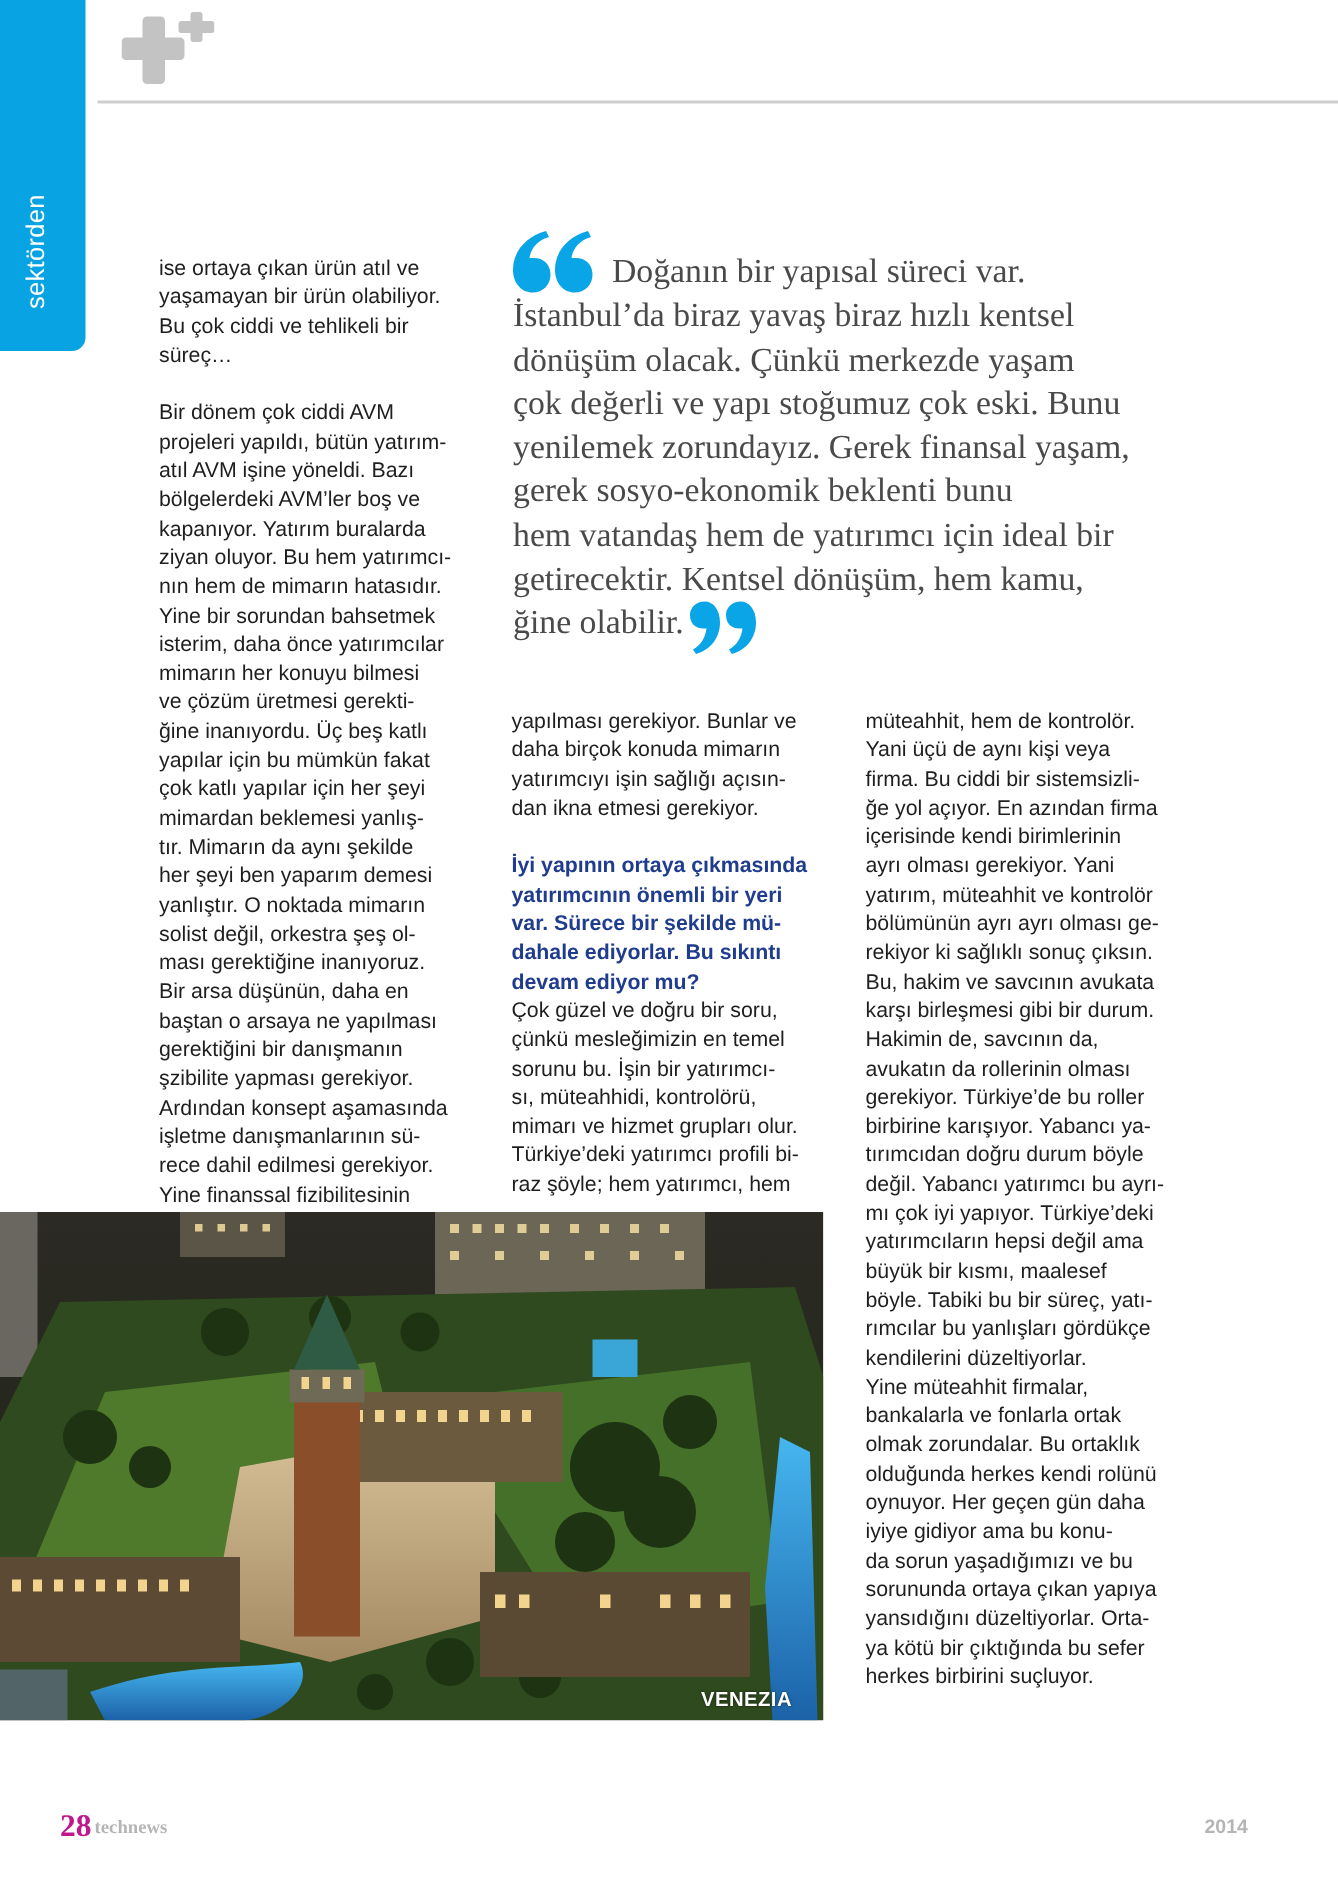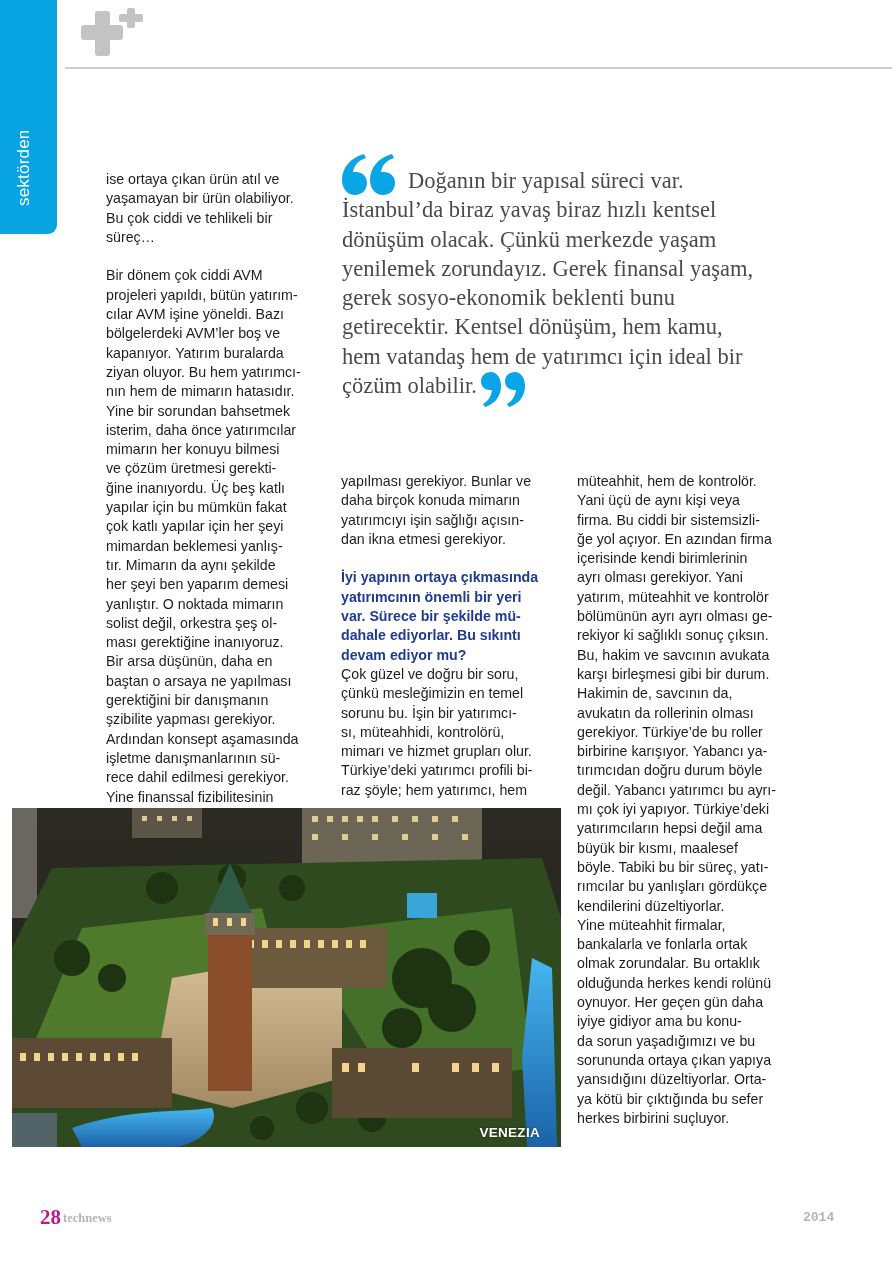--- a/index.html
+++ b/index.html
@@ -18,27 +18,27 @@
 
   .col1 { left: 106px; top: 170px; width: 225px; }
   .col2 { left: 341px; top: 472px; width: 225px; }
   .col3 { left: 577px; top: 472px; width: 225px; }
 
   .quote { position: absolute; left: 342px; top: 166px; width: 460px; font-family: "Liberation Serif", "DejaVu Serif", serif; font-size: 22.5px; line-height: 29.3px; color: #4a4a4a; }
   .quote .qline { display: block; white-space: nowrap; }
   .quote-open { position: absolute; left: 340px; top: 150px; width: 56px; height: 46px; }
   .quote-close { display: inline-block; vertical-align: -14px; width: 46px; height: 36px; margin-left: 4px; }
 
-  .photo { position: absolute; left: 0; top: 808px; width: 549px; height: 339px; overflow: hidden; padding-left: 12px; }
+  .photo { position: absolute; left: 0; top: 808px; width: 549px; height: 339px; overflow: hidden; }
   .photo svg { display: block; }
   .photo-caption { position: absolute; right: 21px; bottom: 7px; color: #ffffff; font-weight: bold; font-size: 13.5px; letter-spacing: 0.3px; font-family: "Liberation Sans", sans-serif; text-shadow: 0 0 2px rgba(0,0,0,0.6); }
 
   .footer-page { position: absolute; left: 40px; top: 1205px; font-family: Liberation Serif, serif; font-weight: bold; font-size: 21px; color: #c0188c; }
   .footer-mag { position: absolute; left: 63px; top: 1211px; font-family: "Liberation Serif", serif; font-weight: bold; font-size: 12.5px; color: #b5b5b5; }
-  .footer-year { position: absolute; left: 803px; top: 1210px; font-family: Liberation Mono, monospace; font-weight: bold; font-size: 13px; color: #b5b5b5; }
+  .footer-year { position: absolute; left: 803px; top: 1210px; font-family: Liberation Sans, sans-serif; font-weight: bold; font-size: 13px; color: #b5b5b5; }
 </style>
 </head>
 <body>
 
 <div class="side-tab">
   <span class="side-tab-label">sektörden</span>
 </div>
 
 <svg class="plus-logo" viewBox="0 0 62 52">
   <rect x="0" y="17" width="42" height="15" rx="3" fill="#c3c3c3"></rect>
@@ -49,21 +49,21 @@
 <div class="header-rule"></div>
 
 <div class="col col1" id="col1">
     <span class="line">ise ortaya çıkan ürün atıl ve</span>
     <span class="line">yaşamayan bir ürün olabiliyor.</span>
     <span class="line">Bu çok ciddi ve tehlikeli bir</span>
     <span class="line">süreç…</span>
     <span class="gap"></span>
     <span class="line">Bir dönem çok ciddi AVM</span>
     <span class="line">projeleri yapıldı, bütün yatırım-</span>
-    <span class="line">cılar AVM işine yöneldi. Bazı</span>
+    <span class="line">atıl AVM işine yöneldi. Bazı</span>
     <span class="line">bölgelerdeki AVM’ler boş ve</span>
     <span class="line">kapanıyor. Yatırım buralarda</span>
     <span class="line">ziyan oluyor. Bu hem yatırımcı-</span>
     <span class="line">nın hem de mimarın hatasıdır.</span>
     <span class="line">Yine bir sorundan bahsetmek</span>
     <span class="line">isterim, daha önce yatırımcılar</span>
     <span class="line">mimarın her konuyu bilmesi</span>
     <span class="line">ve çözüm üretmesi gerekti-</span>
     <span class="line">ğine inanıyordu. Üç beş katlı</span>
     <span class="line">yapılar için bu mümkün fakat</span>
@@ -85,25 +85,26 @@
   </div>
 
 <svg class="quote-open" viewBox="0 0 56 46">
   <path d="M24 4 C10 8 2 18 2 30 C2 39 8 45 15 45 C22 45 27 40 27 33 C27 26 22 22 16 22 C15 22 14 22 13 22 C14 15 19 10 26 8 Z" fill="#0aa5e6"></path>
   <path d="M52 4 C38 8 30 18 30 30 C30 39 36 45 43 45 C50 45 55 40 55 33 C55 26 50 22 44 22 C43 22 42 22 41 22 C42 15 47 10 54 8 Z" fill="#0aa5e6"></path>
 </svg>
 <div class="quote" id="quote">
     <span class="qline"><span style="margin-left: 66px; margin-top: 36px;">Doğanın bir yapısal süreci var.</span></span>
     <span class="qline"><span>İstanbul’da biraz yavaş biraz hızlı kentsel</span></span>
     <span class="qline"><span>dönüşüm olacak. Çünkü merkezde yaşam</span></span>
+    <span class="qline"><span>çok değerli ve yapı stoğumuz çok eski. Bunu</span></span>
     <span class="qline"><span>yenilemek zorundayız. Gerek finansal yaşam,</span></span>
     <span class="qline"><span>gerek sosyo-ekonomik beklenti bunu</span></span>
+    <span class="qline"><span>hem vatandaş hem de yatırımcı için ideal bir</span></span>
     <span class="qline"><span>getirecektir. Kentsel dönüşüm, hem kamu,</span></span>
-    <span class="qline"><span>hem vatandaş hem de yatırımcı için ideal bir</span></span>
-    <span class="qline"><span>çözüm olabilir.</span><svg class="quote-close" viewBox="0 0 46 36">
+    <span class="qline"><span>ğine olabilir.</span><svg class="quote-close" viewBox="0 0 46 36">
         <path d="M4 36 C14 33 20 25 20 15 C20 6 15 1 10 1 C4 1 0 5 0 10 C0 16 4 19 9 19 C10 19 11 19 11 19 C10 26 7 30 2 33 Z" fill="#0aa5e6"></path>
         <path d="M28 36 C38 33 44 25 44 15 C44 6 39 1 34 1 C28 1 24 5 24 10 C24 16 28 19 33 19 C34 19 35 19 35 19 C34 26 31 30 26 33 Z" fill="#0aa5e6"></path>
       </svg></span>
   </div>
 
 <div class="col col2" id="col2">
     <span class="line">yapılması gerekiyor. Bunlar ve</span>
     <span class="line">daha birçok konuda mimarın</span>
     <span class="line">yatırımcıyı işin sağlığı açısın-</span>
     <span class="line">dan ikna etmesi gerekiyor.</span>

